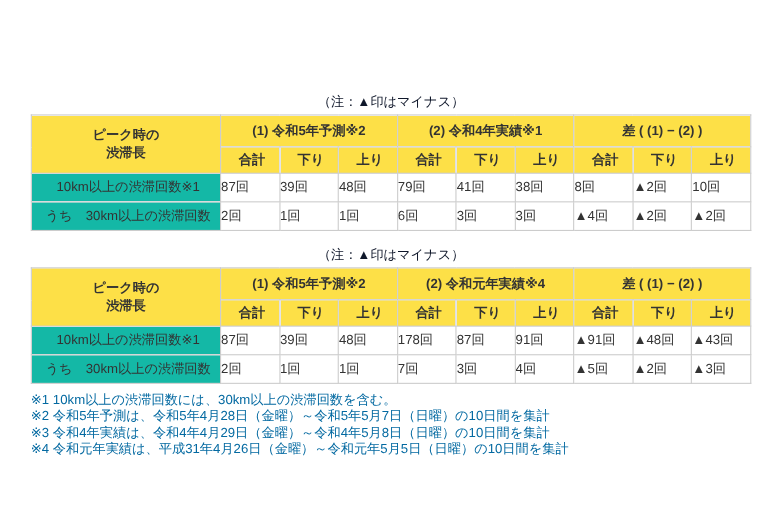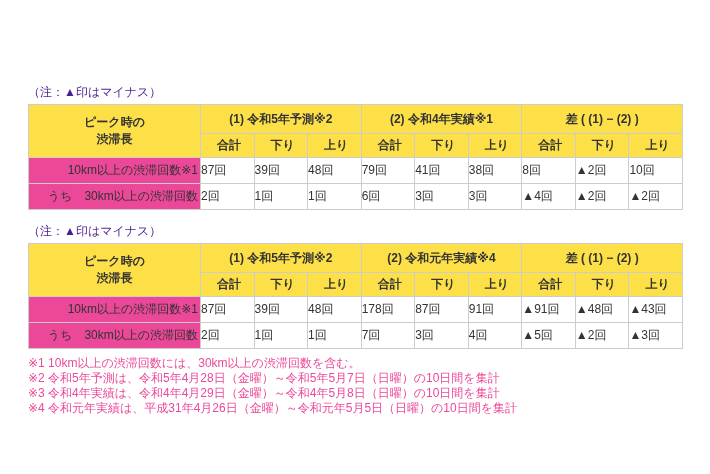--- a/index.html
+++ b/index.html
@@ -12,25 +12,25 @@
     font-family: "Liberation Sans", "DejaVu Sans", sans-serif;
     color: #333333;
   }
   .page {
     box-sizing: border-box;
     width: 710px;
     padding: 84px 27px 0 28px;
   }
   .minus-note {
     width: 655px;
-    text-align: left;
+    text-align: center;
     font-size: 12px;
     line-height: 16px;
     margin-bottom: 4px;
-    color: #4c1d95;
+    color: #0f172a;
   }
   .minus-note.second {
     margin-top: 13px;
   }
   table.cmp {
     border-collapse: collapse;
     table-layout: fixed;
     width: 655px;
     font-size: 12px;
     color: #333333;
@@ -53,33 +53,33 @@
   }
   th.group {
     height: 26px;
     padding: 1px 16px;
   }
   th.sub {
     height: 21px;
     padding: 1px 16px;
   }
   td.rowlabel {
-    text-align: right;
+    text-align: center;
     padding: 4px 2px 4px 6px;
-    background: #ec4899;
+    background: #14b8a6;
   }
   td.val {
     padding: 4px 0;
     background: #ffffff;
   }
   .footnotes {
     margin-top: 7px;
     font-size: 12px;
     line-height: 15px;
-    color: #ec4899;
+    color: #0369a1;
   }
   .footnotes div {
     white-space: nowrap;
   }
 </style>
 </head>
 <body>
 
 <div class="page">
 

